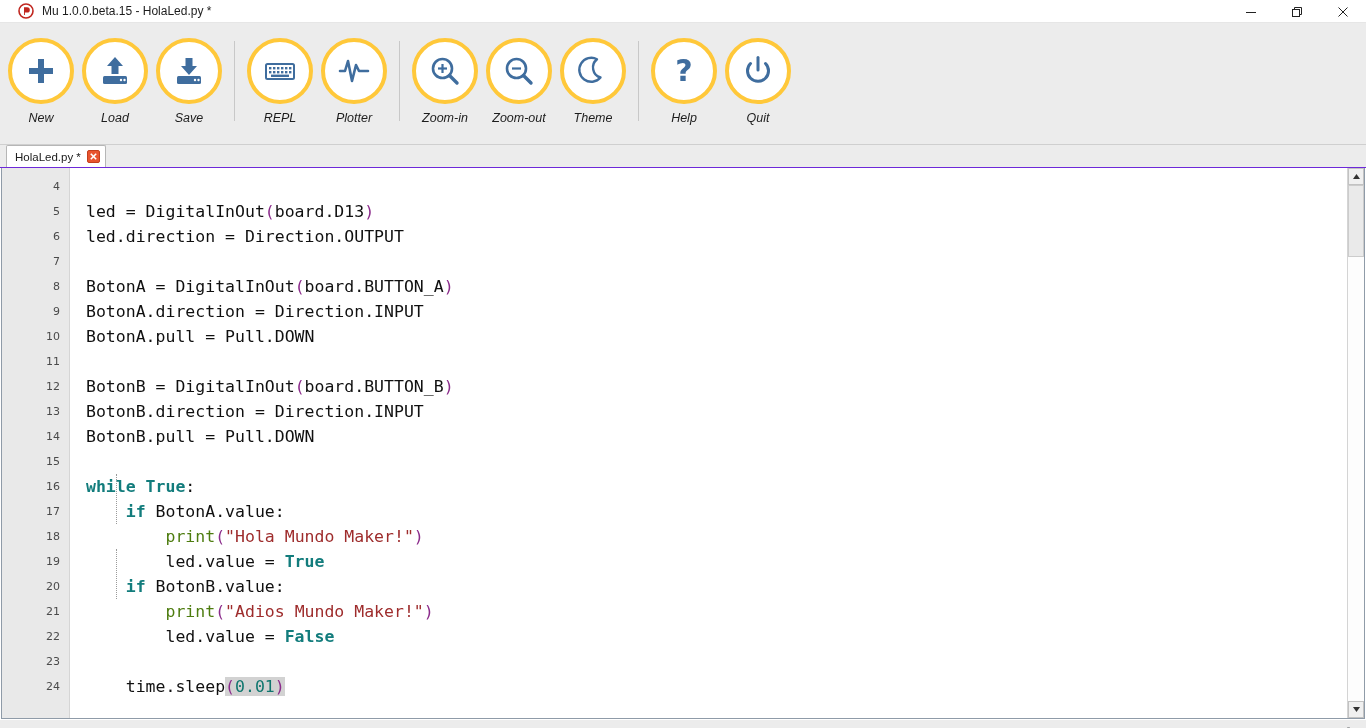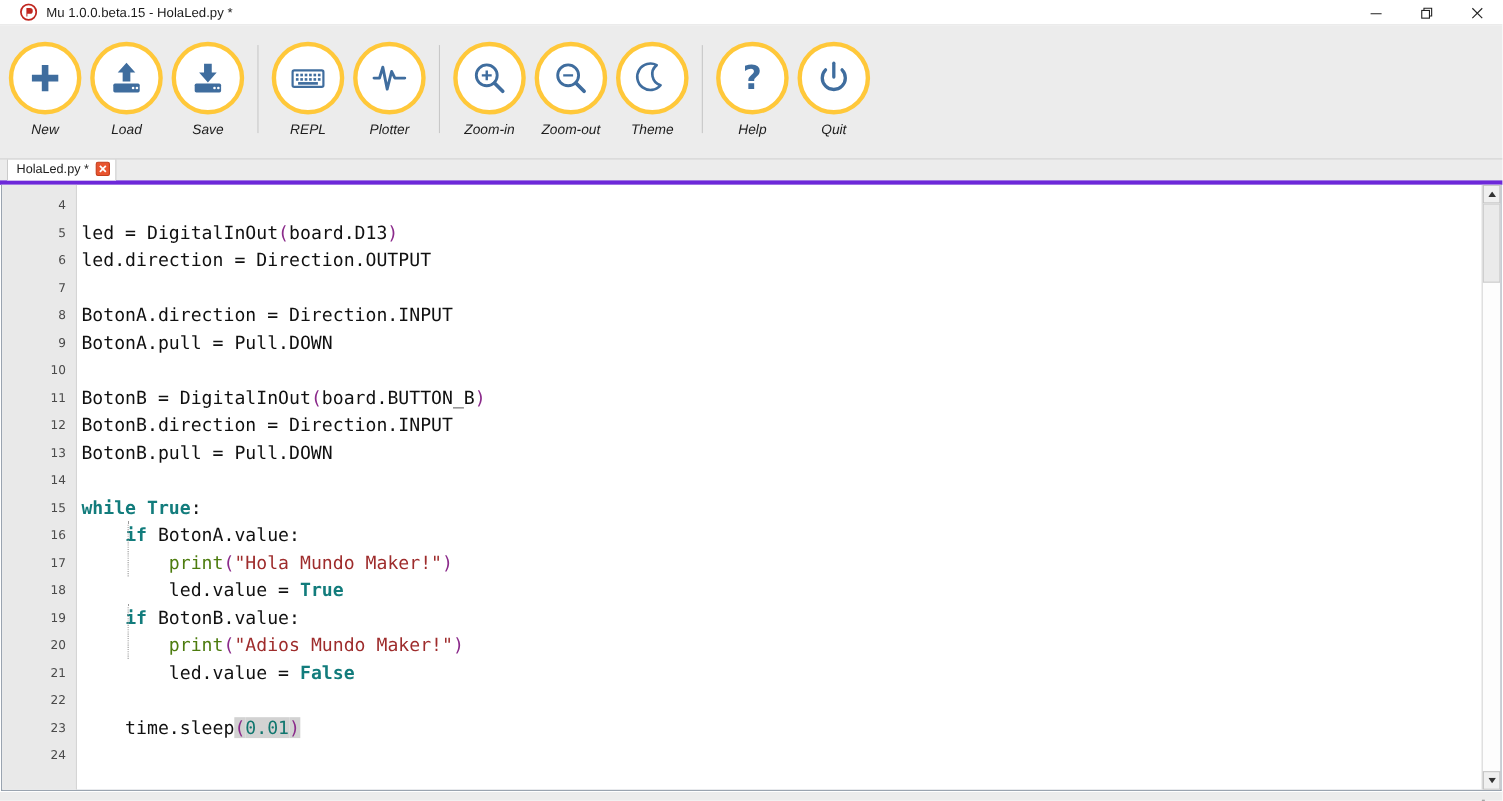--- a/index.html
+++ b/index.html
@@ -85,21 +85,21 @@
     font-size: 12.5px;
     color: #1d1d1d;
     white-space: nowrap;
     font-style: italic;
   }
 
   
   .tabbar {
     height: 23px;
     background: #ececec;
-    border-bottom: 4px solid #6d28d9;
+    border-bottom: 1px solid #6d28d9;
     display: flex;
     align-items: flex-end;
     padding-left: 6px;
   }
   .tab {
     height: 22px;
     background: #ffffff;
     border: 1px solid #b6b6b6;
     border-bottom: none;
     border-radius: 2px 2px 0 0;
@@ -153,21 +153,21 @@
     line-height: 25px;
     text-align: right;
     padding-right: 9px;
     font-family: "DejaVu Sans", sans-serif;
     font-size: 11px;
     color: #4a4a4a;
   }
   .codelines {
     flex: 1;
     padding-top: 6px;
-    padding-left: 4px;
+    padding-left: 16px;
     position: relative;
     overflow: hidden;
   }
   .cline {
     height: 25px;
     line-height: 25px;
     font-family: "DejaVu Sans Mono", monospace;
     font-size: 16.5px;
     color: #101010;
     white-space: pre;
@@ -433,20 +433,21 @@
         <div class="gline">23</div>
         <div class="gline">24</div>
       </div>
     <div class="codelines" id="codelines">
       <div class="indent-guide" style="top:306px;height:50px;"></div>
       <div class="indent-guide" style="top:381px;height:50px;"></div>
     <div class="cline">&nbsp;</div>
         <div class="cline"><span class="tok-op">led = DigitalInOut</span><span class="tok-par">(</span><span class="tok-op">board.D13</span><span class="tok-par">)</span></div>
         <div class="cline"><span class="tok-op">led.direction = Direction.OUTPUT</span></div>
         <div class="cline">&nbsp;</div>
+        <div class="cline"><span class="tok-op">BotonA = DigitalInOut</span><span class="tok-par">(</span><span class="tok-op">board.BUTTON_A</span><span class="tok-par">)</span></div>
         <div class="cline"><span class="tok-op">BotonA.direction = Direction.INPUT</span></div>
         <div class="cline"><span class="tok-op">BotonA.pull = Pull.DOWN</span></div>
         <div class="cline">&nbsp;</div>
         <div class="cline"><span class="tok-op">BotonB = DigitalInOut</span><span class="tok-par">(</span><span class="tok-op">board.BUTTON_B</span><span class="tok-par">)</span></div>
         <div class="cline"><span class="tok-op">BotonB.direction = Direction.INPUT</span></div>
         <div class="cline"><span class="tok-op">BotonB.pull = Pull.DOWN</span></div>
         <div class="cline">&nbsp;</div>
         <div class="cline"><span class="tok-kw">while</span><span class="tok-op"> </span><span class="tok-kw">True</span><span class="tok-op">:</span></div>
         <div class="cline"><span class="tok-op">    </span><span class="tok-kw">if</span><span class="tok-op"> BotonA.value:</span></div>
         <div class="cline"><span class="tok-op">        </span><span class="tok-fn">print</span><span class="tok-par">(</span><span class="tok-str">"Hola Mundo Maker!"</span><span class="tok-par">)</span></div>

